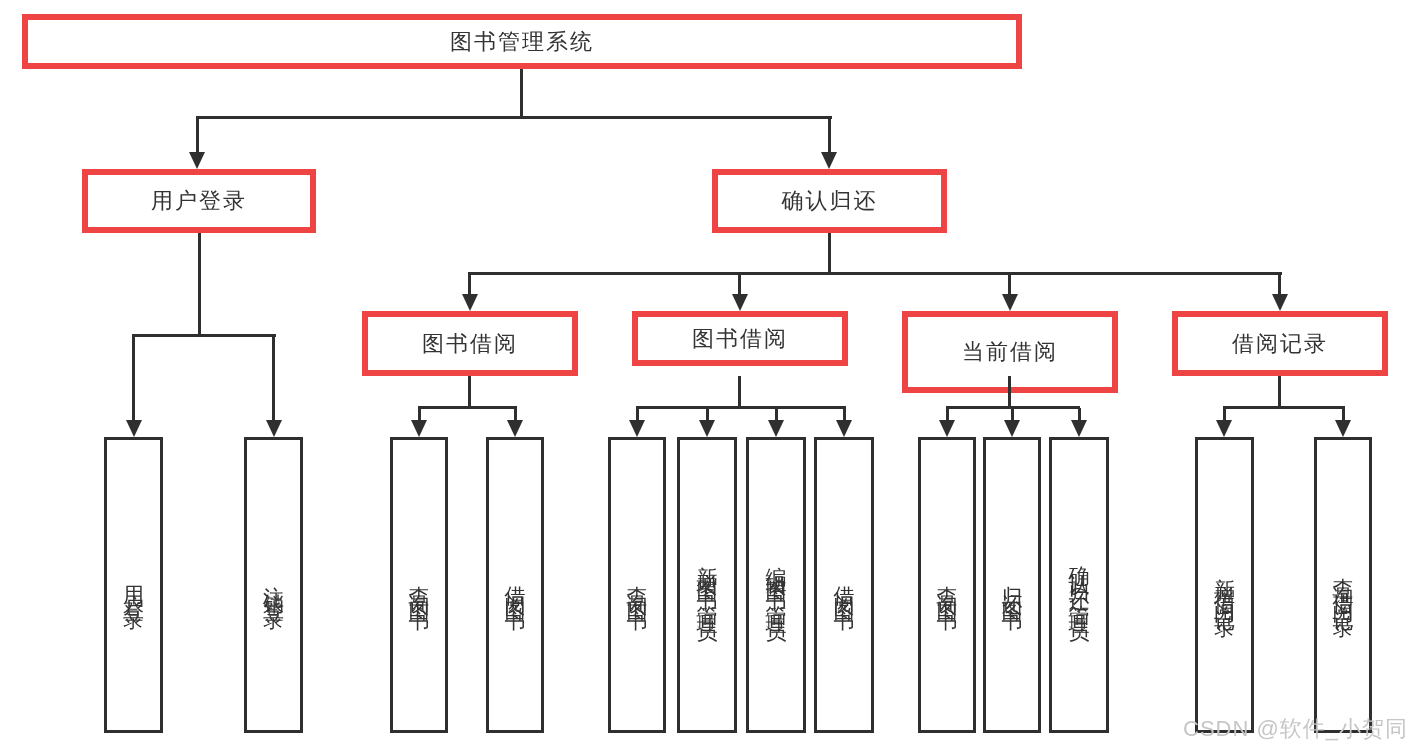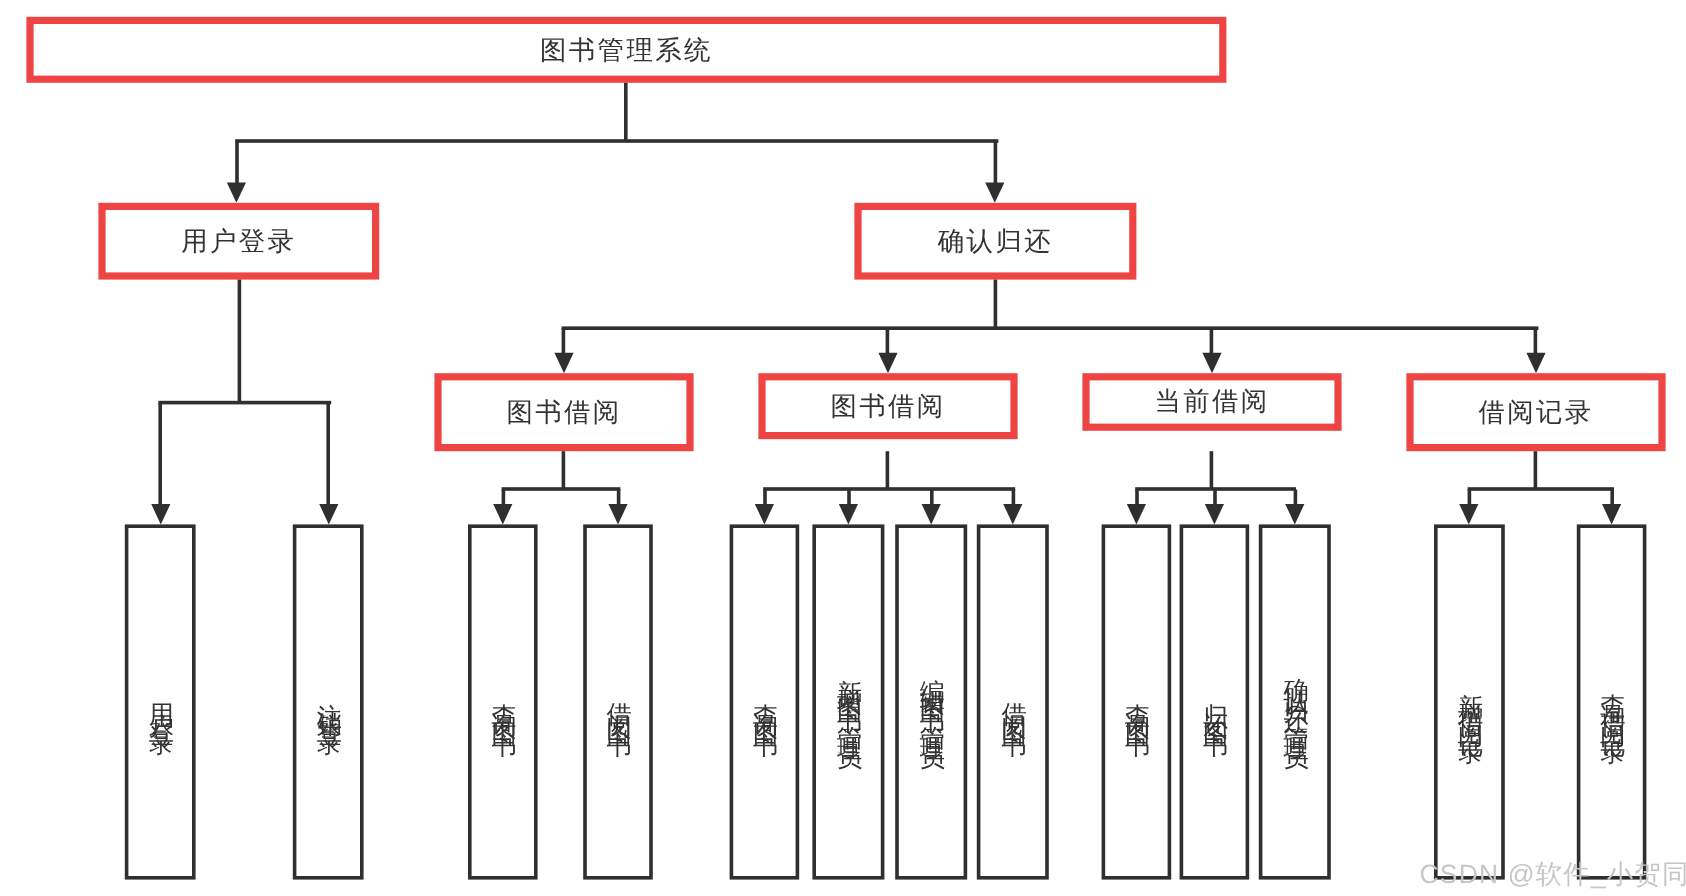--- a/index.html
+++ b/index.html
@@ -59,21 +59,21 @@
   <div class="ln" style="left:738px;top:274px;width:3px;height:21px;"></div>
   <div class="ln" style="left:1008px;top:274px;width:3px;height:21px;"></div>
   <div class="ln" style="left:1278px;top:274px;width:3px;height:21px;"></div>
   <div class="arw" style="left:462px;top:294px;"></div>
   <div class="arw" style="left:732px;top:294px;"></div>
   <div class="arw" style="left:1002px;top:294px;"></div>
   <div class="arw" style="left:1272px;top:294px;"></div>
 
   <div class="bx" style="left:362px;top:311px;width:216px;height:65px;">图书借阅</div>
   <div class="bx" style="left:632px;top:311px;width:216px;height:55px;">图书借阅</div>
-  <div class="bx" style="left:902px;top:311px;width:216px;height:48px;">当前借阅</div>
+  <div class="bx" style="left:902px;top:311px;width:216px;height:82px;">当前借阅</div>
   <div class="bx" style="left:1172px;top:311px;width:216px;height:65px;">借阅记录</div>
 
   <div class="ln" style="left:468px;top:376px;width:3px;height:32px;"></div>
   <div class="ln" style="left:738px;top:376px;width:3px;height:32px;"></div>
   <div class="ln" style="left:1008px;top:376px;width:3px;height:32px;"></div>
   <div class="ln" style="left:1278px;top:376px;width:3px;height:32px;"></div>
 
   <div class="ln" style="left:418px;top:406px;width:99px;height:3px;"></div>
   <div class="ln" style="left:636px;top:406px;width:210px;height:3px;"></div>
   <div class="ln" style="left:946px;top:406px;width:134px;height:3px;"></div>

